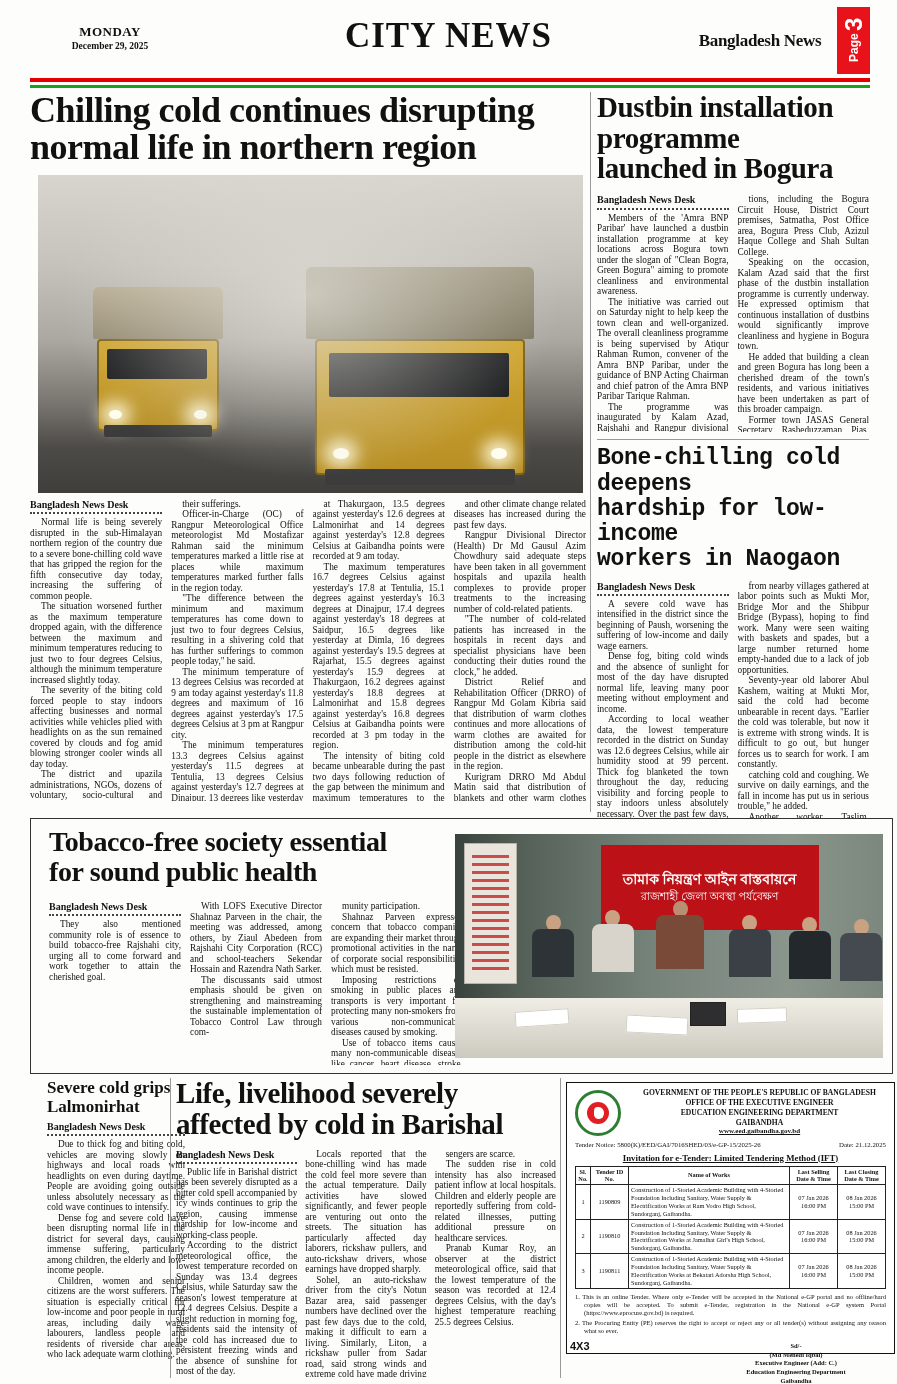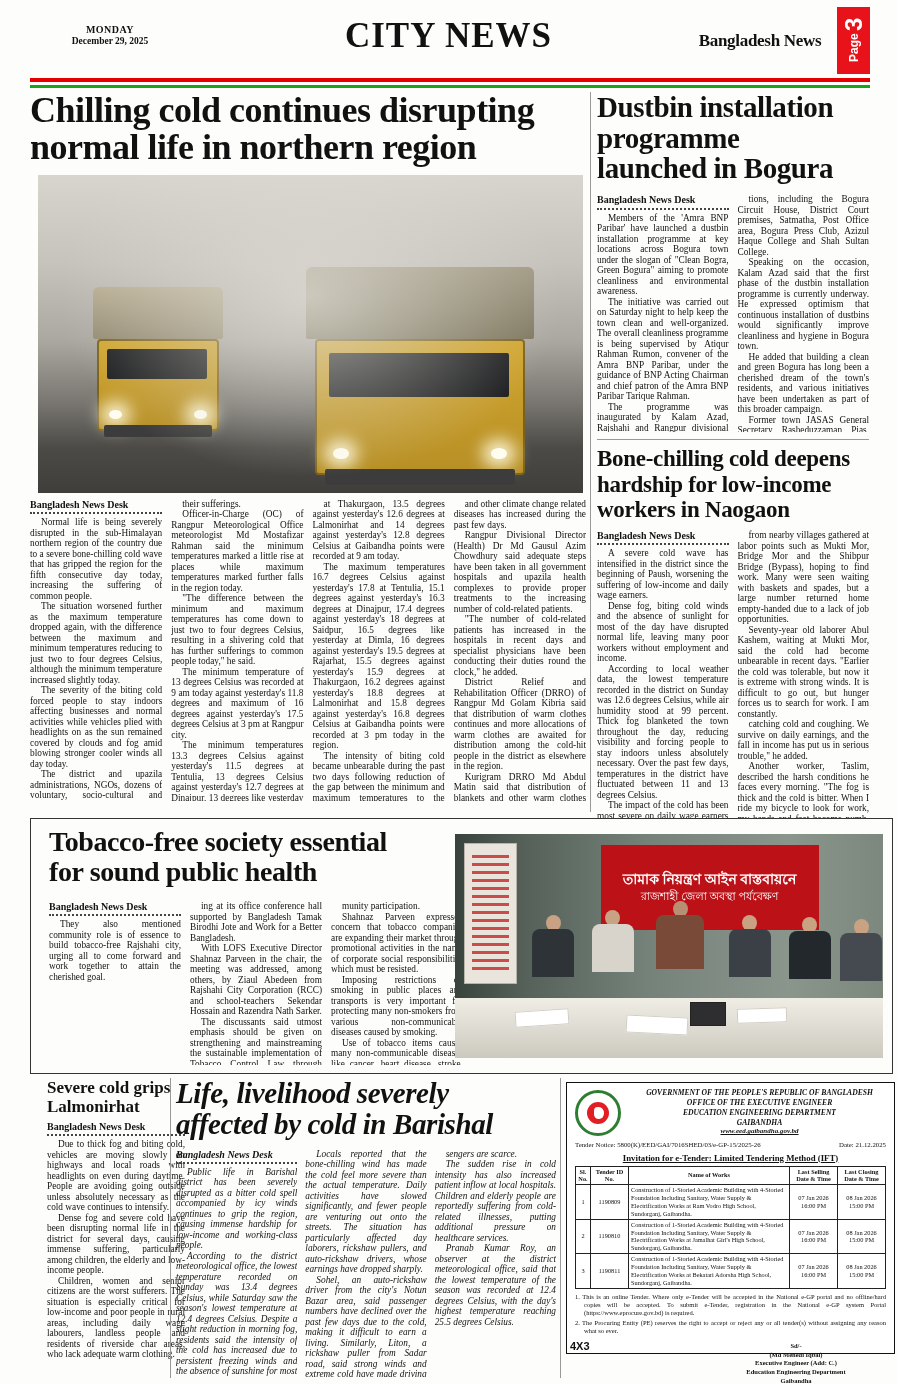--- a/index.html
+++ b/index.html
@@ -1,20 +1,20 @@
 <!DOCTYPE html>
 <html><head>
 <meta charset="utf-8">
 <style>
   html,body{margin:0;padding:0;background:#e9e9e6;}
   #page{position:relative;width:897px;height:1384px;background:#fdfdfb;margin:0 auto;
         font-family:"Liberation Serif",serif;color:#111;overflow:hidden;}
   
   .h-date{position:absolute;left:48px;top:24px;width:124px;text-align:center;}
-  .h-date .d1{font-weight:bold;font-size:10px;letter-spacing:.5px;}
+  .h-date .d1{font-weight:bold;font-size:13px;letter-spacing:.5px;}
   .h-date .d2{font-weight:bold;font-size:9.5px;margin-top:1px;}
   .h-title{position:absolute;left:0;top:16px;width:897px;text-align:center;
            font-size:35px;font-weight:bold;letter-spacing:1px;}
   .h-brand{position:absolute;left:688px;top:31px;width:144px;text-align:center;
            font-size:17px;font-weight:bold;letter-spacing:-.3px;}
   .h-pagebox{position:absolute;left:837px;top:7px;width:33px;height:67px;background:#e8121a;
              display:flex;align-items:center;justify-content:center;}
   .h-pagebox .vert{writing-mode:vertical-rl;transform:rotate(180deg);color:#fff;
              font-family:"Liberation Sans",sans-serif;font-weight:bold;line-height:1;
              display:flex;align-items:center;gap:2px;}
@@ -42,21 +42,21 @@
   .t-canvas{background:linear-gradient(180deg,#b8ad92,#948a72);border-radius:6px 6px 2px 2px;}
   .t-cab{background:linear-gradient(180deg,#d2a62e,#b78f25);border:2px solid #7c6118;border-radius:4px;position:relative;}
   .t-wind{position:absolute;background:#1c1d1f;border-radius:2px;}
   .t-bump{position:absolute;left:4%;right:4%;bottom:-8px;height:12px;background:#3c3c3c;border-radius:2px;}
   .t-light{position:absolute;width:13px;height:9px;background:#fffdf0;border-radius:50%;
            box-shadow:0 0 16px 9px rgba(255,252,225,.85);}
   
   #rightcol{position:absolute;left:597px;top:92px;width:272px;}
   #rightcol h2.dustbin-h{font-size:29px;line-height:1.06;letter-spacing:-.4px;}
   .cols-dustbin{margin-top:10px;height:238px;gap:9px;}
-  h2.naogaon-h{font-size:23px;line-height:1.1;letter-spacing:-.3px;margin-top:4px;}
+  h2.naogaon-h{font-size:23px;line-height:1.1;letter-spacing:-.3px;margin-top:4px;font-family:Liberation Mono, monospace;}
   .cols-naogaon{margin-top:8px;height:292px;gap:9px;}
   
   #tob-box{position:absolute;left:30px;top:818px;width:861px;height:254px;border:1px solid #333;background:#fdfdfb;}
   #tob-box h2{position:absolute;left:18px;top:8px;width:430px;font-size:28px;line-height:1.08;letter-spacing:-.4px;}
   .cols-tob{position:absolute;left:18px;top:82px;width:414px;height:164px;gap:9px;}
   .photo-tob{position:absolute;left:424px;top:15px;width:428px;height:224px;overflow:hidden;
     background:linear-gradient(90deg,#39433d 0%,#546058 16%,#72make 0,#75827a 45%,#8a958c 78%,#7c877e 100%);}
   .tob-banner{position:absolute;left:34%;top:5%;width:50%;height:36%;background:#bb1117;color:#fff;
     display:flex;flex-direction:column;align-items:center;justify-content:center;gap:2px;
     font-size:14px;font-weight:bold;text-align:center;line-height:1.2;padding:2px;}
@@ -67,27 +67,27 @@
   .person{position:absolute;}
   .p-head{width:15px;height:16px;border-radius:50%;background:#c9a183;margin:0 auto;}
   .p-torso{width:42px;height:48px;border-radius:8px 8px 0 0;margin-top:-2px;}
   .tob-table{position:absolute;left:0;right:0;bottom:0;height:27%;
     background:linear-gradient(180deg,#f0ede5,#ccc9bf);}
   .paper{position:absolute;background:#fff;border:1px solid #cfccc2;}
   
   #a-lal{position:absolute;left:47px;top:1078px;width:138px;}
   #a-lal h2{font-size:17px;line-height:1.12;}
   #a-lal .single{margin-top:5px;height:242px;overflow:hidden;text-align:justify;font-size:9.3px;line-height:1.13;}
-  #a-bar{position:absolute;left:176px;top:1078px;width:380px;font-style:italic;}
+  #a-bar{position:absolute;left:176px;top:1078px;width:380px;}
   #a-bar h2{font-size:29px;line-height:1.08;letter-spacing:-.4px;}
   .cols-bar{margin-top:8px;height:228px;gap:8px;}
   
   #tender{position:absolute;left:566px;top:1082px;width:329px;height:272px;border:1.5px solid #111;
           background:#fff;padding:5px 8px;box-sizing:border-box;font-size:7px;}
-  .t-top{display:flex;align-items:flex-start;gap:12px;font-style:italic;}
+  .t-top{display:flex;align-items:flex-start;gap:12px;}
   .seal{width:40px;height:40px;border-radius:50%;background:#fff;border:3px solid #2e7d32;
         position:relative;flex:0 0 auto;margin-top:2px;}
   .seal::before{content:"";position:absolute;left:9px;top:9px;width:22px;height:22px;border-radius:50%;background:#e01e24;}
   .seal::after{content:"";position:absolute;left:16px;top:14px;width:10px;height:12px;background:#fff;
         border-radius:40% 60% 55% 45%;}
   .t-head-txt{flex:1;text-align:center;line-height:1.3;}
   .t-head-txt .g{font-weight:bold;font-size:7.6px;}
   .t-head-txt .site{font-size:7px;text-decoration:underline;font-weight:bold;}
   .t-meta{display:flex;justify-content:space-between;margin-top:4px;font-size:6.8px;}
   .t-title{text-align:center;font-weight:bold;font-size:8.8px;text-decoration:underline;margin:5px 0 3px;}
@@ -210,21 +210,21 @@
     </div>
     <div class="hrline"></div>
     <h2 class="naogaon-h">Bone-chilling cold deepens
 hardship for low-income
 workers in Naogaon</h2>
     <div class="cols cols-naogaon">
       <div class="col">
         <div class="byline">Bangladesh News Desk</div>
         <div class="paras">
             <p>A severe cold wave has intensified in the district since the beginning of Paush, worsening the suffering of low-income and daily wage earners.</p>
-            <p>Dense fog, biting cold winds and the absence of sunlight for most of the day have disrupted normal life, leaving many poor workers without employment and income.</p>
+            <p>Dense fog, biting cold winds and the absence of sunlight for most of the day have disrupted normal life, leaving many poor meeting without employment and income.</p>
             <p>According to local weather data, the lowest temperature recorded in the district on Sunday was 12.6 degrees Celsius, while air humidity stood at 99 percent. Thick fog blanketed the town throughout the day, reducing visibility and forcing people to stay indoors unless absolutely necessary. Over the past few days, temperatures in the district have fluctuated between 11 and 13 degrees Celsius.</p>
             <p>The impact of the cold has been most severe on daily wage earners who depend on physical labor for survival. Early in the morning, workers</p>
           </div>
       </div>
       <div class="col">
         <div class="paras">
             <p>from nearby villages gathered at labor points such as Mukti Mor, Bridge Mor and the Shibpur Bridge (Bypass), hoping to find work. Many were seen waiting with baskets and spades, but a large number returned home empty-handed due to a lack of job opportunities.</p>
             <p>Seventy-year old laborer Abul Kashem, waiting at Mukti Mor, said the cold had become unbearable in recent days. "Earlier the cold was tolerable, but now it is extreme with strong winds. It is difficult to go out, but hunger forces us to search for work. I am constantly.</p>
             <p>catching cold and coughing. We survive on daily earnings, and the fall in income has put us in serious trouble," he added.</p>
             <p>Another worker, Taslim, described the harsh conditions he faces every morning. "The fog is thick and the cold is bitter. When I ride my bicycle to look for work, my hands and feet become numb. If we don't work, we can't survive actually poor people.</p>
@@ -238,21 +238,20 @@
 for sound public health</h2>
     <div class="cols cols-tob">
       <div class="col">
         <div class="byline">Bangladesh News Desk</div>
         <div class="paras">
             <p>They also mentioned community role is of essence to build tobacco-free Rajshahi city, urging all to come forward and work together to attain the cherished goal.</p>
           </div>
       </div>
       <div class="col">
         <div class="paras">
-            <p>ing at its office conference hall supported by Bangladesh Tamak Birodhi Jote and Work for a Better Bangladesh.</p>
             <p>With LOFS Executive Director Shahnaz Parveen in the chair, the meeting was addressed, among others, by Ziaul Abedeen from Rajshahi City Corporation (RCC) and school-teachers Sekendar Hossain and Razendra Nath Sarker.</p>
             <p>The discussants said utmost emphasis should be given on strengthening and mainstreaming the sustainable implementation of Tobacco Control Law through com-</p>
           </div>
       </div>
       <div class="col">
         <div class="paras">
             <p>munity participation.</p>
             <p>Shahnaz Parveen expressed concern that tobacco companies are expanding their market through promotional activities in the name of corporate social responsibilities which must be resisted.</p>
             <p>Imposing restrictions on smoking in public places and transports is very important for protecting many non-smokers from various non-communicable diseases caused by smoking.</p>
             <p>Use of tobacco items causes many non-communicable diseases like cancer, heart disease, stroke, diabetes, tuberculosis and chronic.</p>

